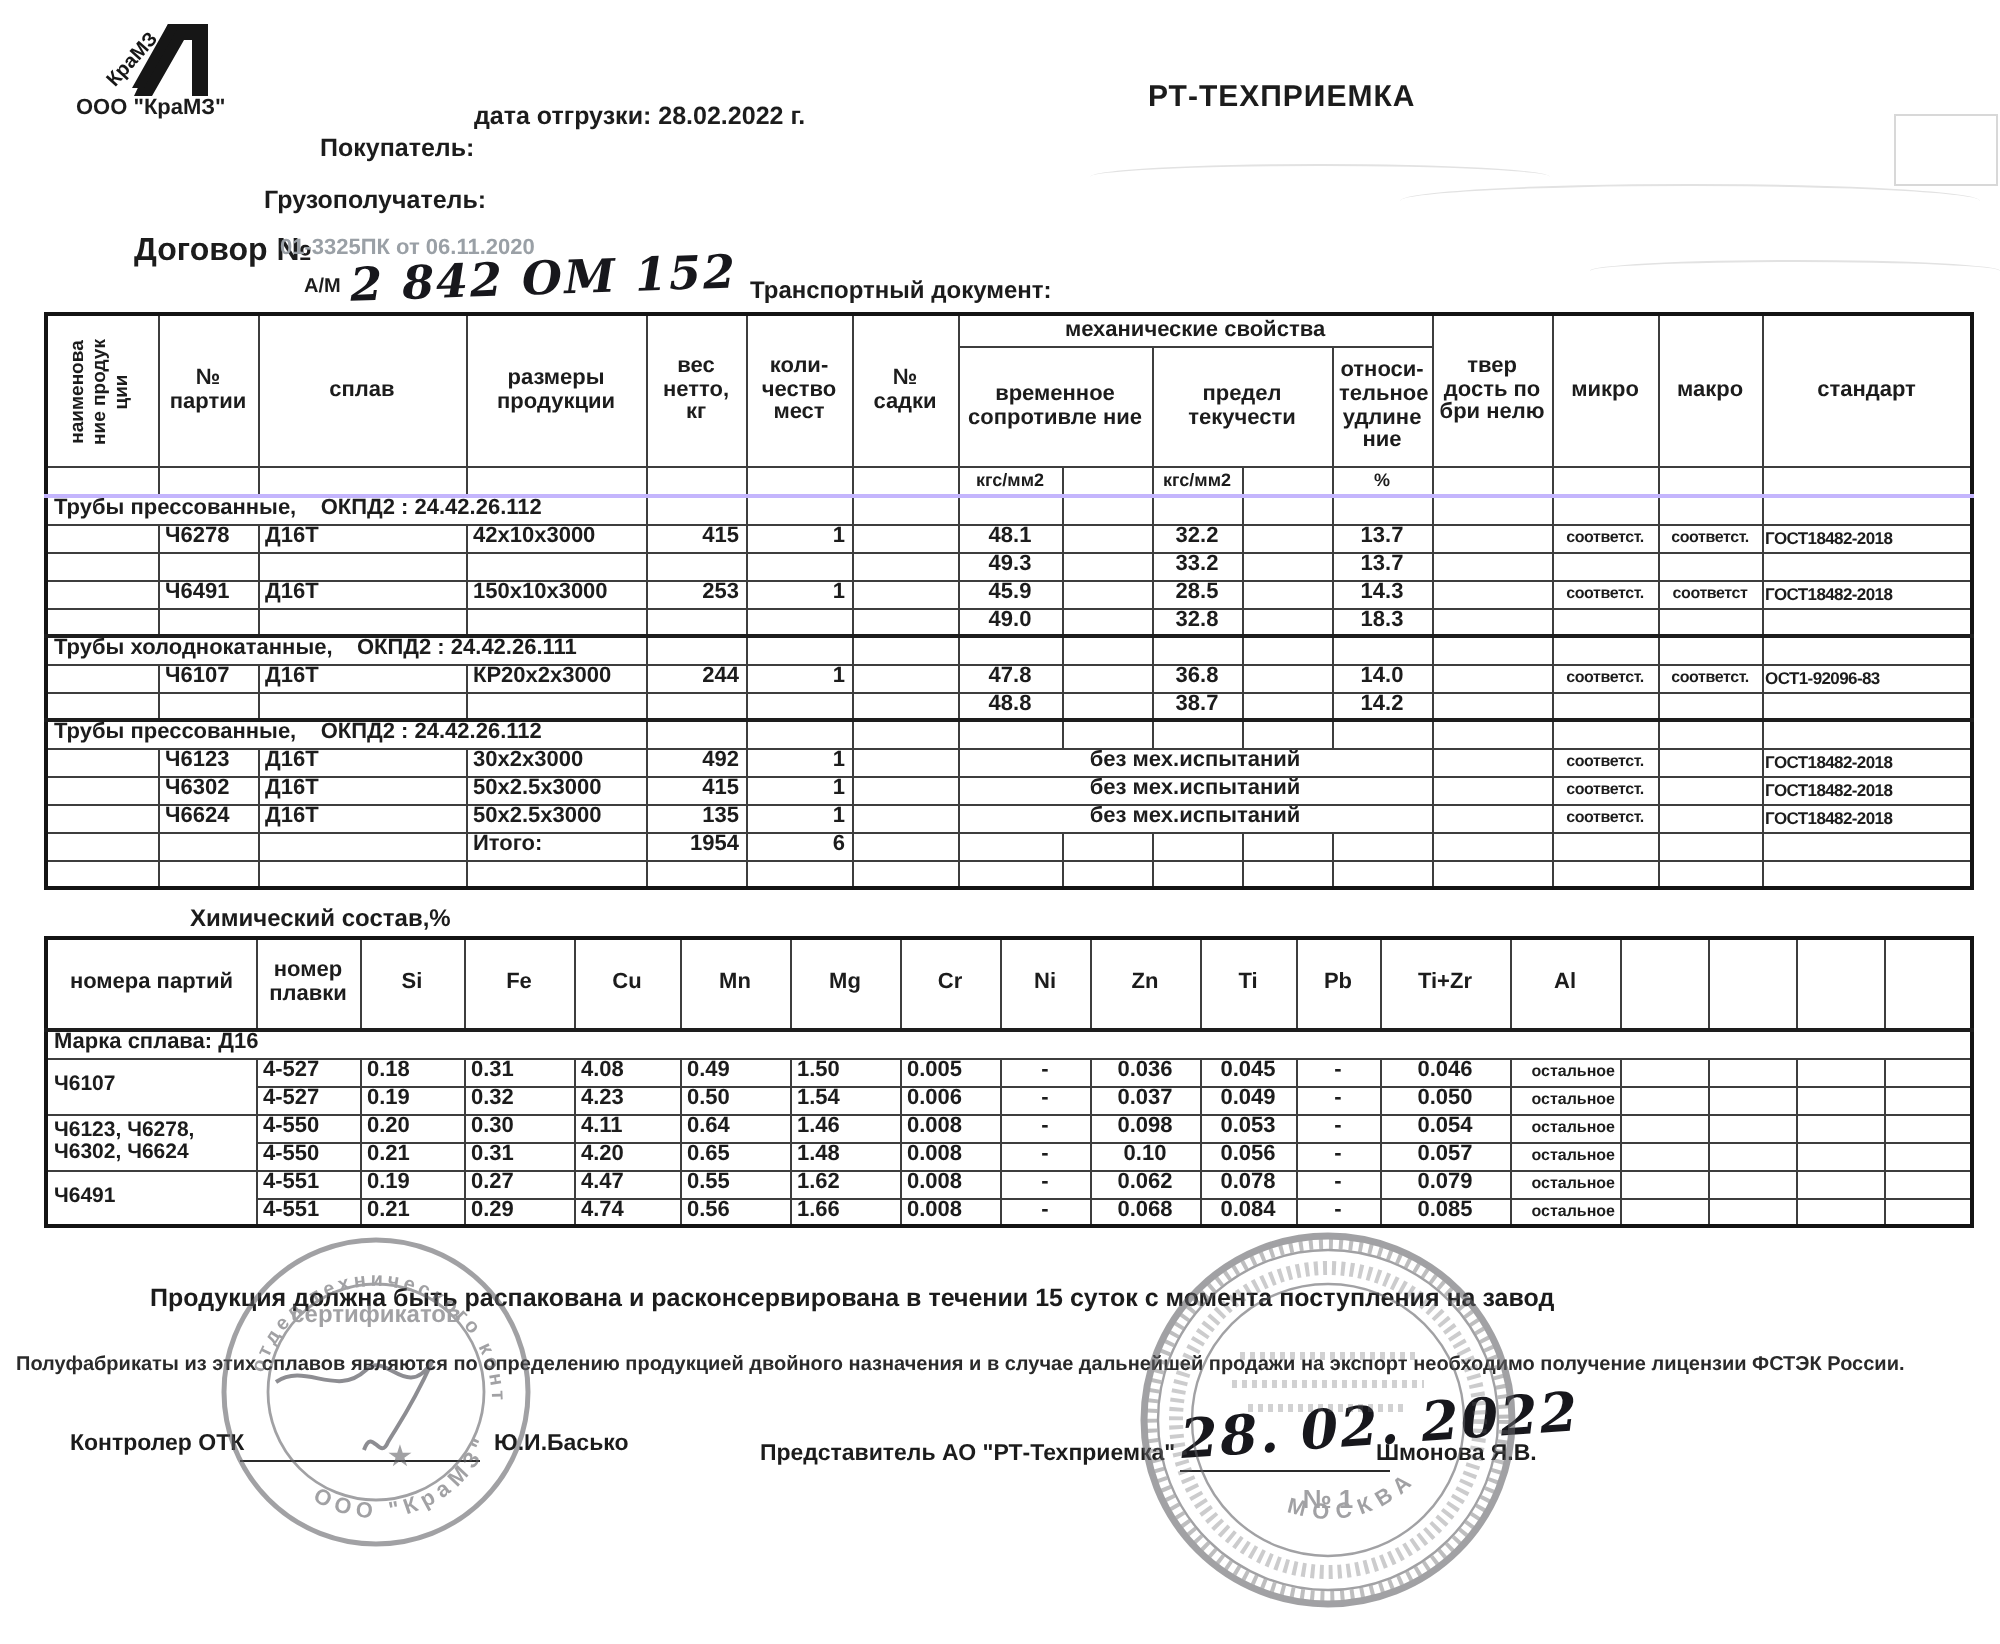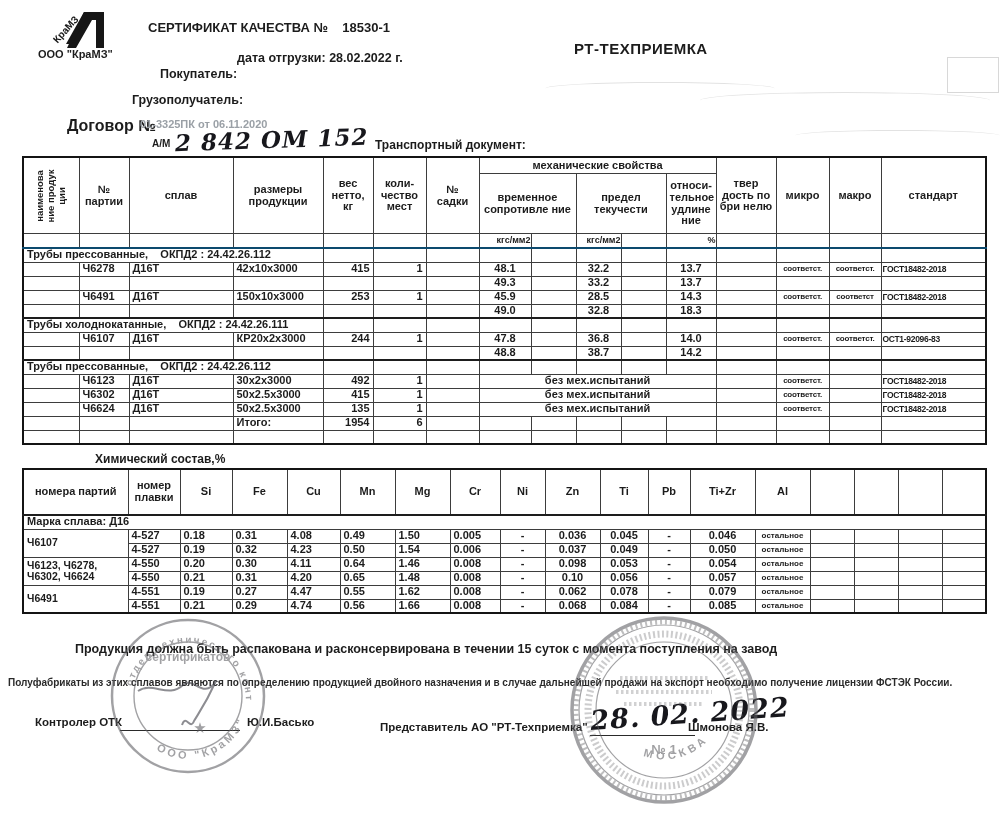--- a/index.html
+++ b/index.html
@@ -13,34 +13,34 @@
   
   .art-box{position:absolute;border:1px solid #d8d8d8;}
   .art-line{position:absolute;border-top:1px solid #e2e2e2;border-radius:50%;}
 
   
   table{border-collapse:collapse;table-layout:fixed;}
   .grid{border:2px solid #141414;}
   .grid td{border:1px solid #3d3d3d;font-size:11px;padding:0 3px;overflow:hidden;
            white-space:nowrap;font-weight:bold;line-height:1.05;}
   .grid thead td{text-align:center;white-space:normal;font-size:11px;}
-  .mech thead tr.units td{border-bottom:2px solid #0c4a6e;font-size:9px;height:13px;padding:0;text-align:right;}
+  .mech thead tr.units td{border-bottom:2px solid #c4b5fd;font-size:9px;height:13px;padding:0;}
   .mech tbody tr{height:14px;}
   tr.r-group td{border-top:2px solid #1d1d1d;}
   .group-cell{font-size:10.5px;text-align:left !important;}
   .c-l{text-align:left;} .c-r{text-align:right;} .c-c{text-align:center;}
   .c-corr{font-size:8px !important;text-align:center;padding:0 1px !important;letter-spacing:-0.2px;}
   .c-std{font-size:8.5px !important;text-align:left;padding:0 1px !important;letter-spacing:-0.3px;}
   .c-note{text-align:center;font-size:10.5px;}
   .vh{position:relative;}
   .vh .vtxt{position:absolute;left:50%;top:50%;transform:translate(-50%,-50%) rotate(-90deg);
             width:64px;font-size:9.5px;font-weight:bold;text-align:center;line-height:1.15;white-space:normal;}
   .chem thead td{height:44px;}
   .chem tbody tr{height:14px;}
-  .c-al{font-size:8px !important;text-align:center;padding:0 2px !important;}
+  .c-al{font-size:8px !important;text-align:right;padding:0 2px !important;}
   .c-party{font-size:10.5px !important;text-align:left;white-space:normal !important;line-height:1.1;}
 
   
   .stamp{position:absolute;opacity:0.58;}
 </style>
 </head>
 <body>
 
 <div class="page">
 
@@ -51,24 +51,20 @@
 
   <svg class="abs" style="left:46px;top:6px;" width="110" height="48" viewBox="0 0 110 48">
     <g fill="#161616">
       <path d="M38 6 L58 6 L58 42 L50 42 L50 14 L46 14 L30 42 L21 42 Z"></path>
       <path d="M38 6 L44 6 L26 38 L20 38 Z"></path>
     </g>
     <text x="8" y="34" transform="rotate(-48 14 32)" font-size="10" font-weight="bold" font-family="Liberation Sans, sans-serif" fill="#161616">КраМЗ</text>
   </svg>
   <div class="abs b" style="left:38px;top:48px;font-size:11px;">ООО "КраМЗ"</div>
 
-  <div class="abs b" style="left:148px;top:20px;font-size:13px;">
-    <span>СЕРТИФИКАТ КАЧЕСТВА №</span>&nbsp;&nbsp;&nbsp;
-    <span>18530-1</span>
-  </div>
   <div class="abs b" style="left:237px;top:51px;font-size:12.5px;">
     <span>дата отгрузки:</span>
     <span>28.02.2022 г.</span>
   </div>
   <div class="abs b" style="left:574px;top:40px;font-size:15px;letter-spacing:0.5px;">РТ-ТЕХПРИЕМКА</div>
   <div class="abs b" style="left:160px;top:67px;font-size:12.5px;">Покупатель:</div>
   <div class="abs b" style="left:132px;top:93px;font-size:12.5px;">Грузополучатель:</div>
   <div class="abs b" style="left:30px;top:117px;font-size:16px;margin-left:37px;">Договор №</div>
   <div class="abs faint" style="left:140px;top:118px;font-size:11px;font-weight:bold;">01-3325ПК от 06.11.2020</div>
   <div class="abs b" style="left:152px;top:138px;font-size:10px;">А/М</div>

